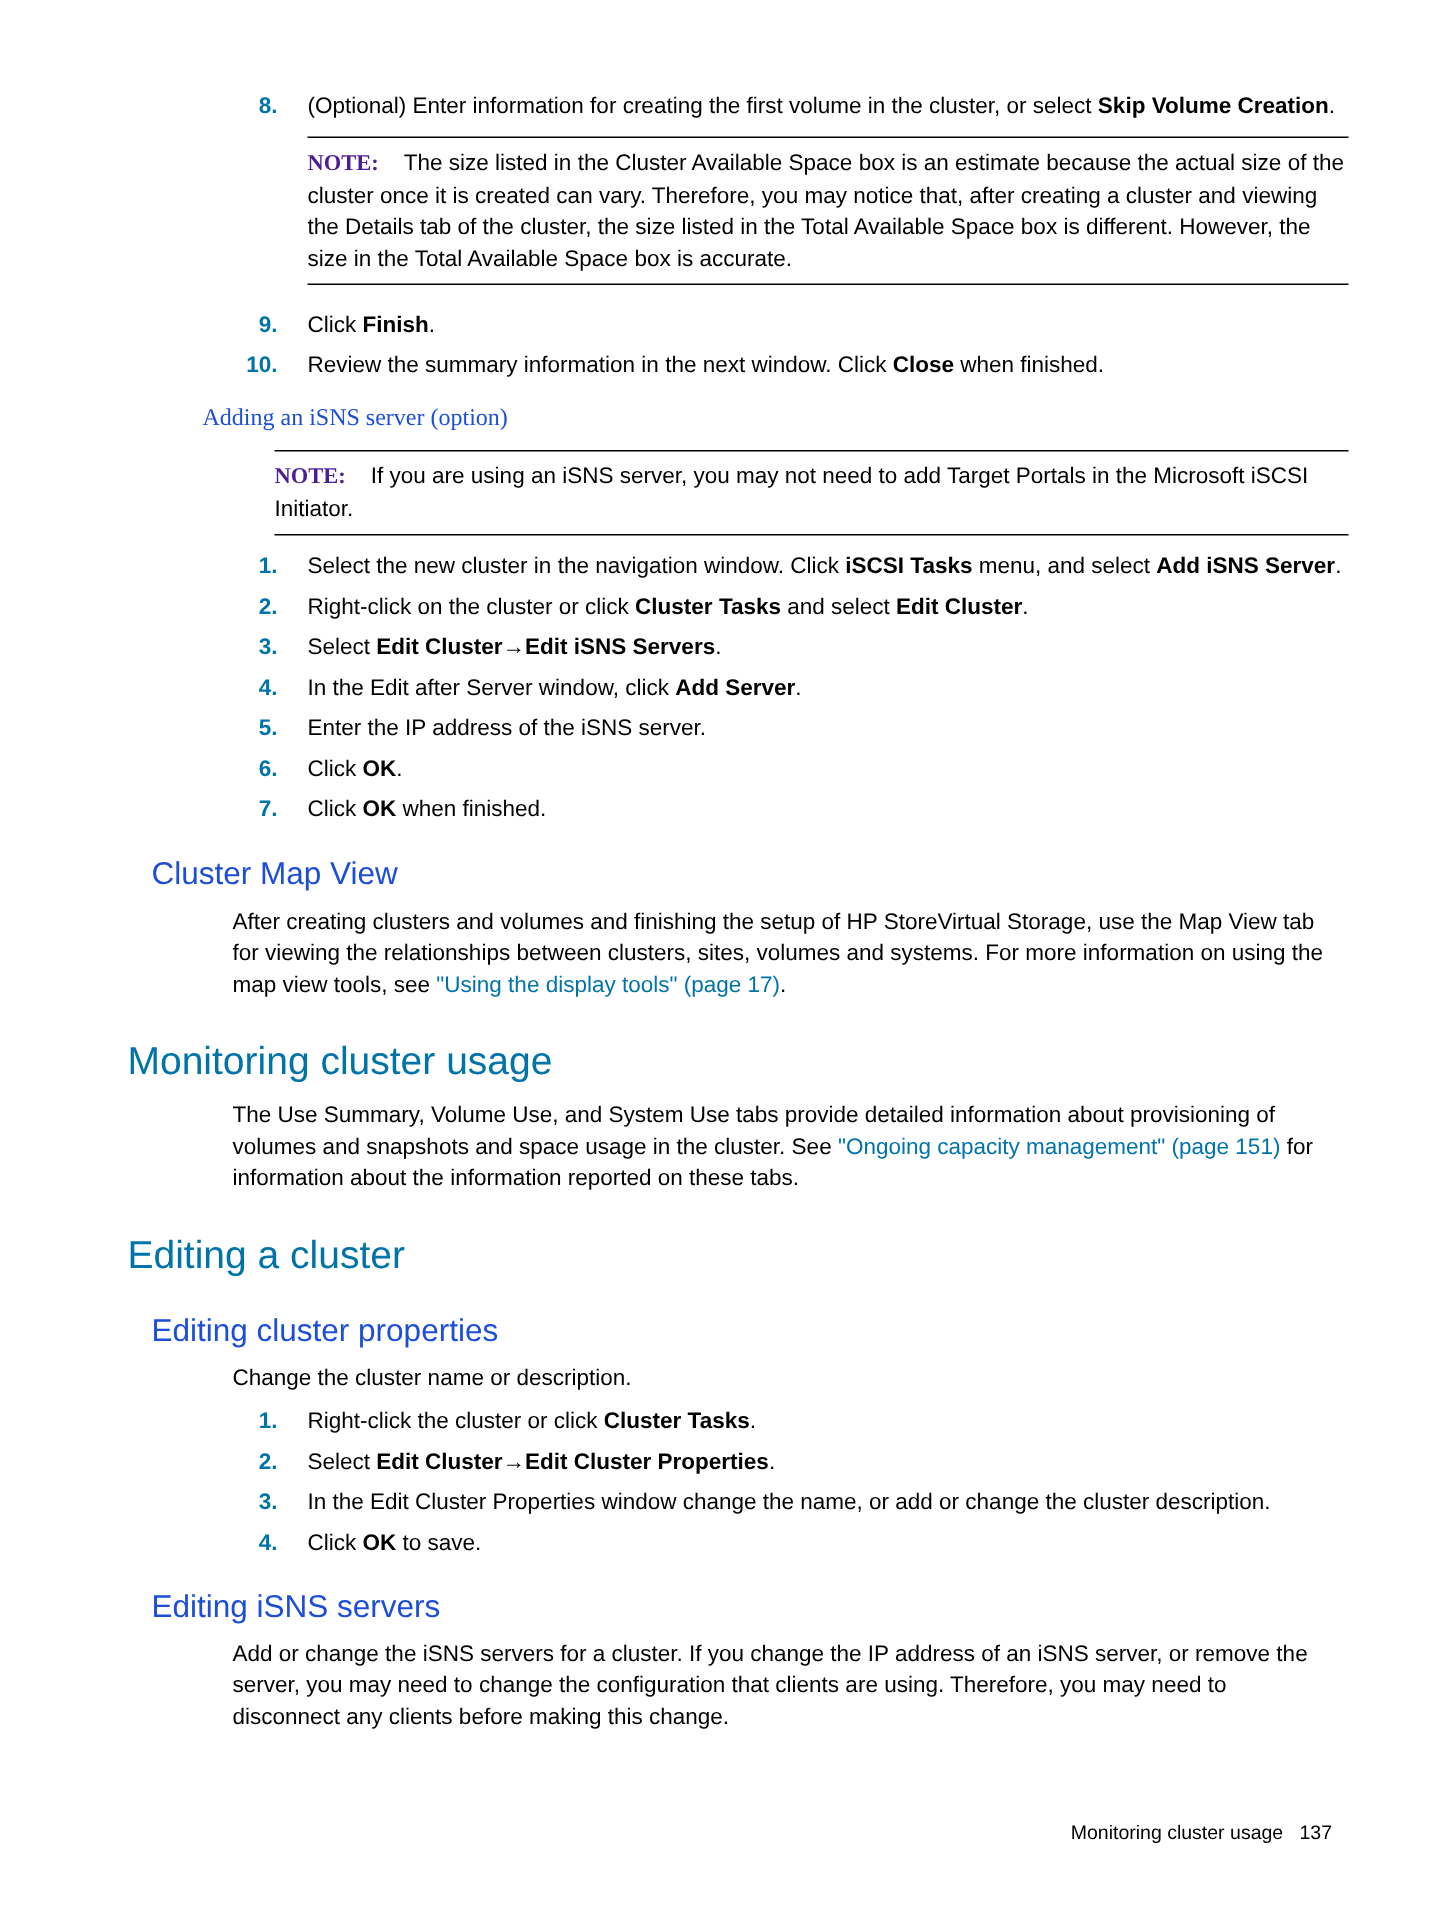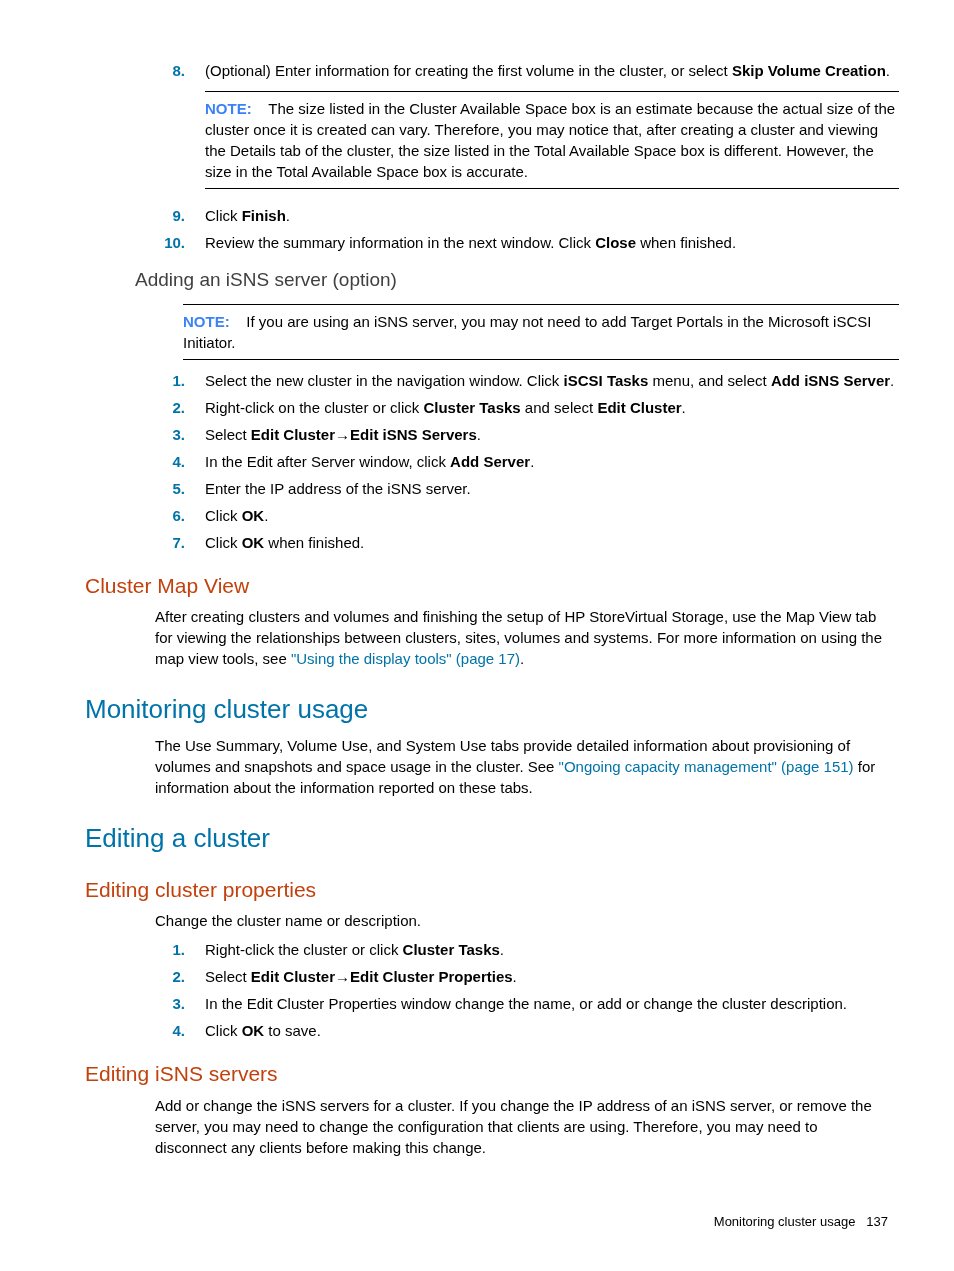--- a/index.html
+++ b/index.html
@@ -29,42 +29,43 @@
     margin-left: 10px;
   }
   .indent-1 { margin-left: 70px; }
   .note-box {
     border-top: 1px solid #000;
     border-bottom: 1px solid #000;
     padding: 6px 0;
     margin: 10px 0;
   }
   .note-label {
-    color: #3b82f6;
+    color: #4c1d95;
     font-weight: bold;
+    font-family: Liberation Serif, serif;
   }
   h2 {
     font-family: Arial, Helvetica, sans-serif;
     font-weight: normal;
     color: #0073a8;
     font-size: 26px;
     margin: 22px 0 8px 0;
   }
   h3 {
     font-family: Arial, Helvetica, sans-serif;
     font-weight: normal;
-    color: #c2410c;
+    color: #1d4ed8;
     font-size: 21px;
-    margin: 18px 0 6px 0;
+    margin: 18px 0 6px 16px;
   }
   h4 {
-    font-family: Liberation Sans, sans-serif;
+    font-family: Liberation Serif, serif;
     font-weight: normal;
-    color: #404040;
-    font-size: 19px;
+    color: #1d4ed8;
+    font-size: 16px;
     margin: 14px 0 6px 50px;
   }
   .para {
     margin: 4px 16px 8px 70px;
   }
   .link {
     color: #0073a8;
   }
   .footer {
     position: fixed;

